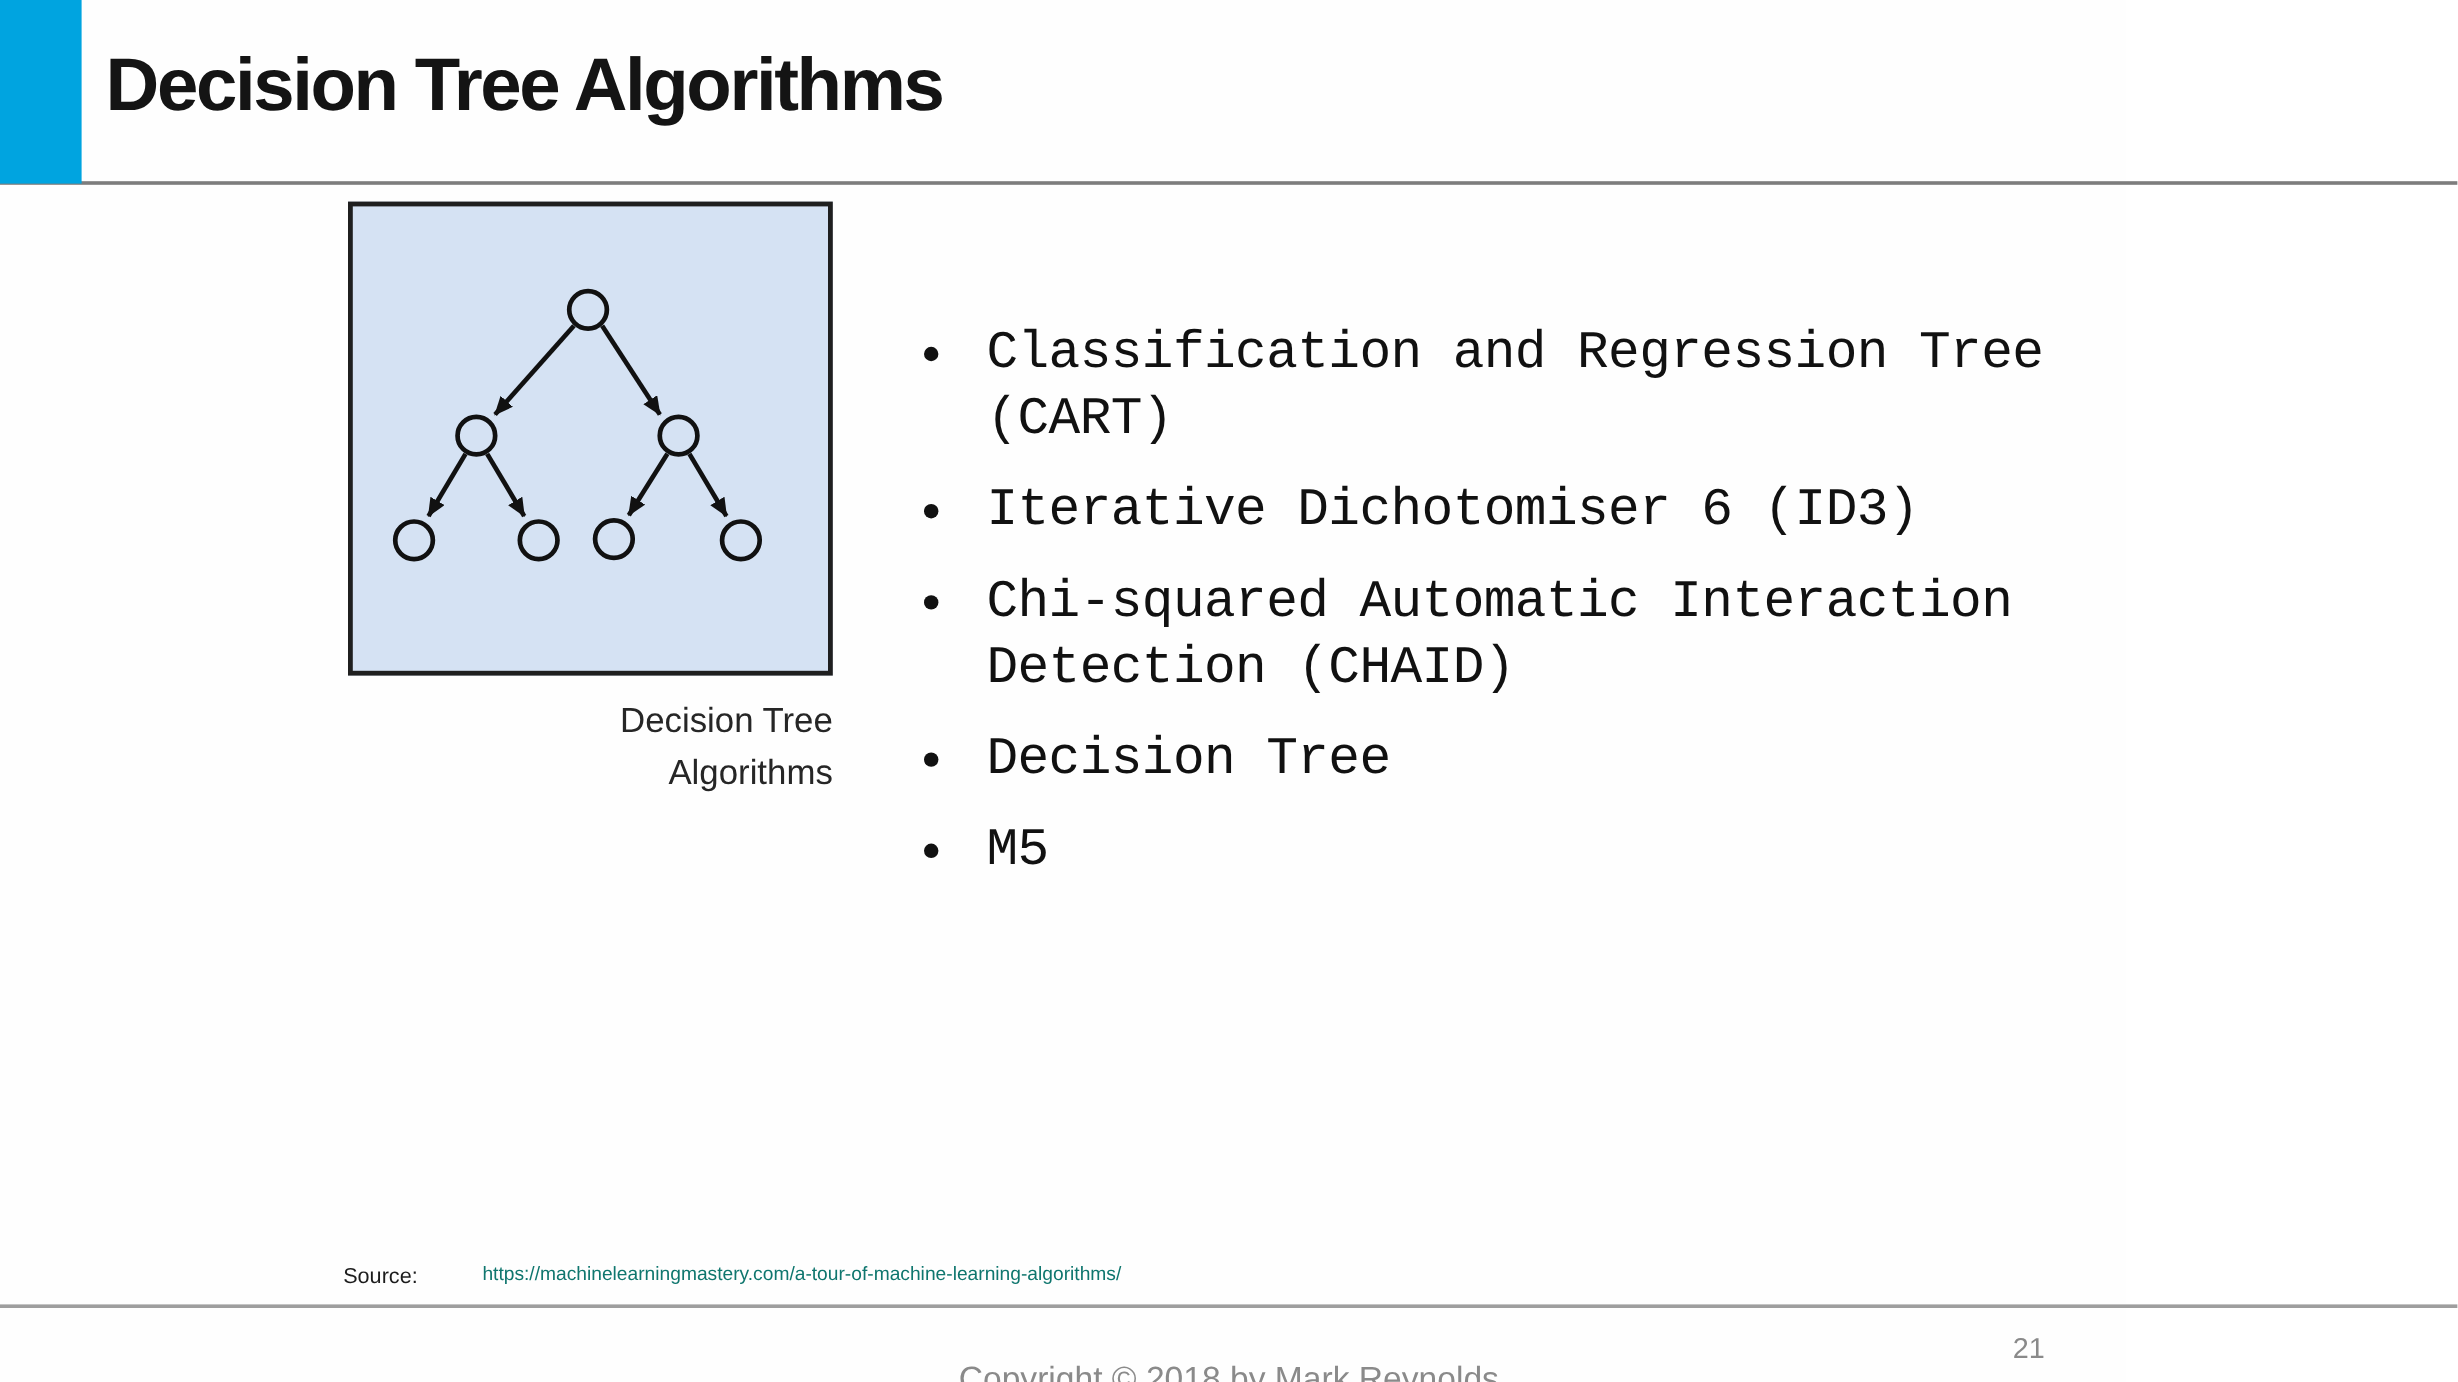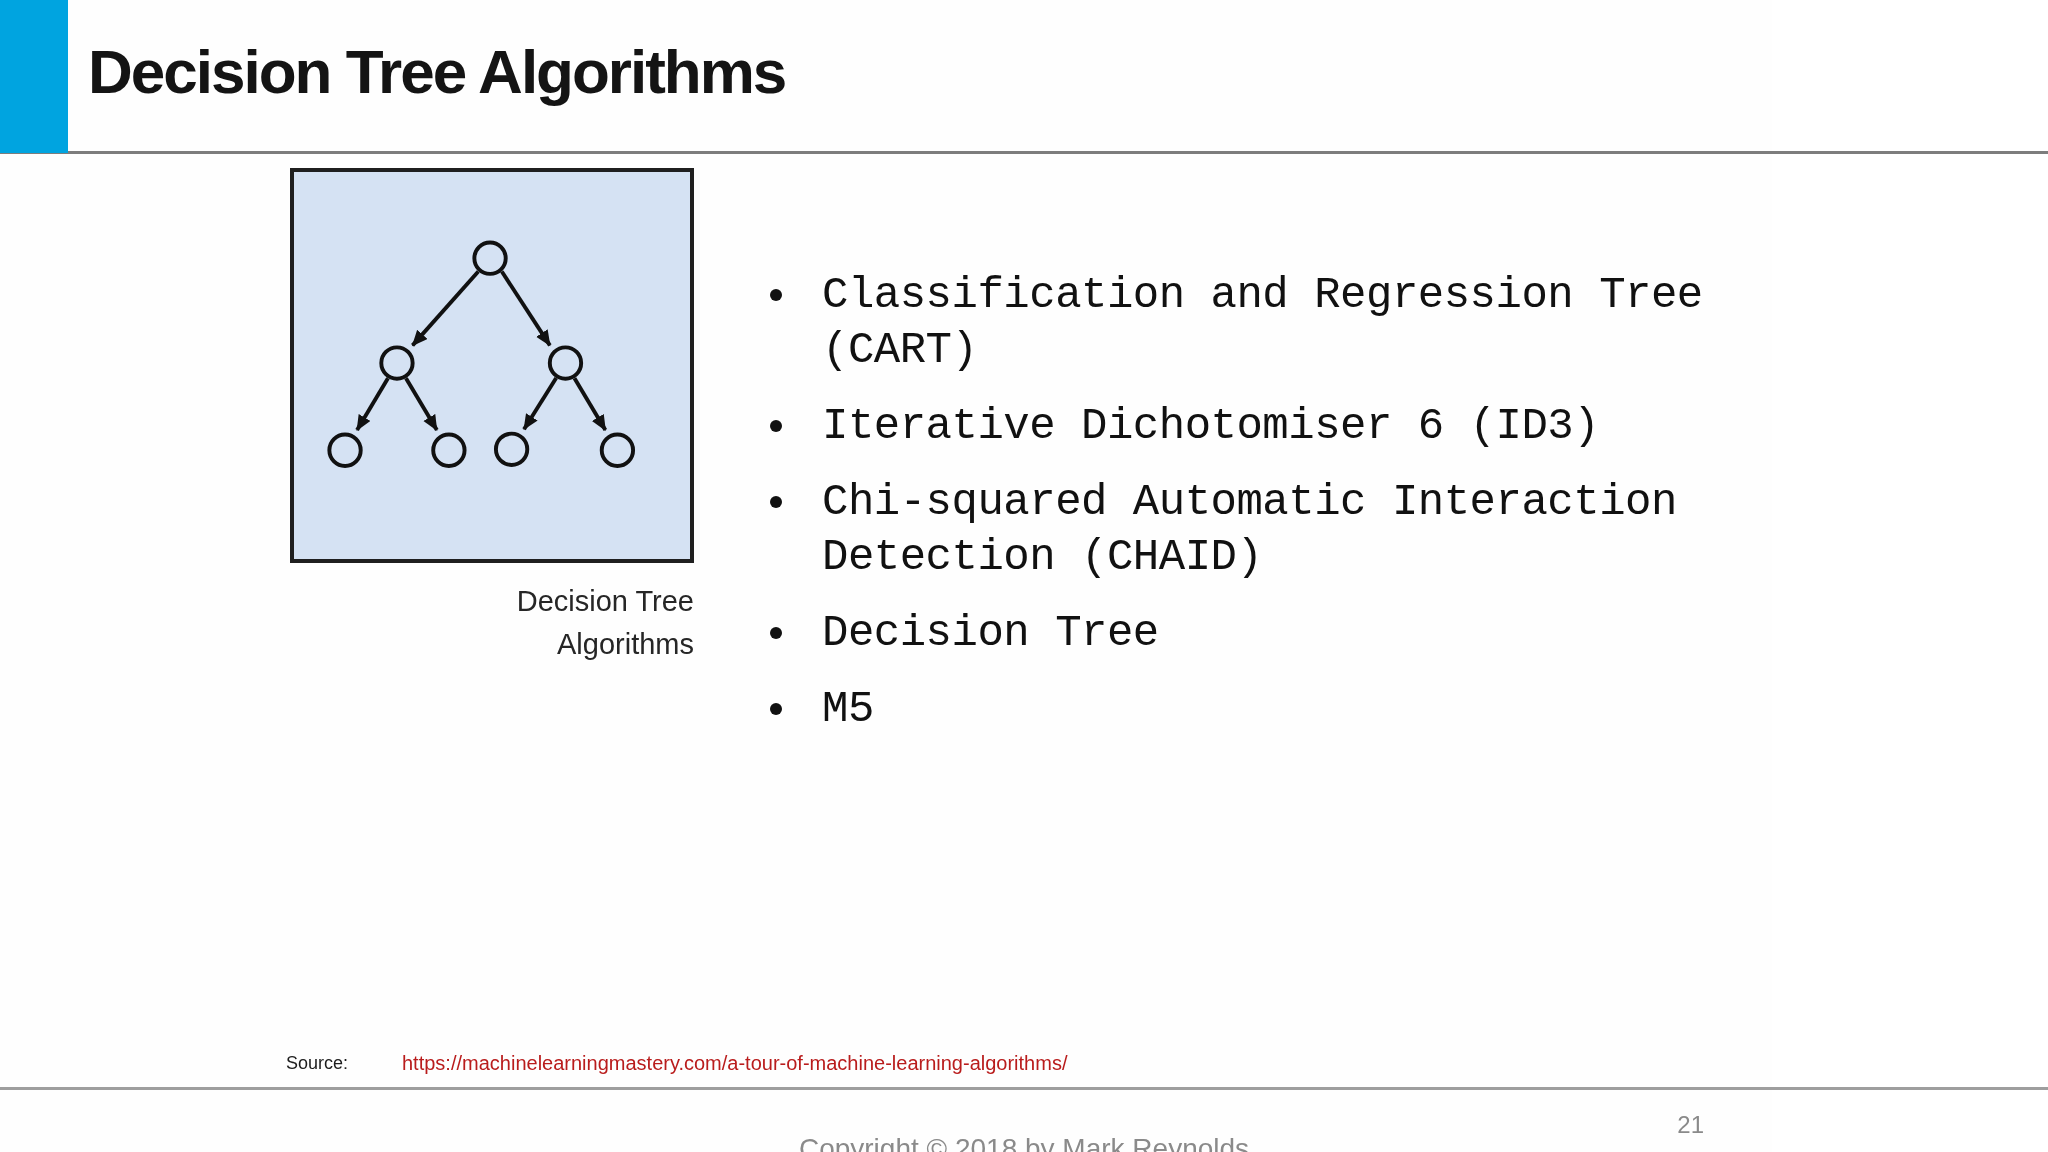--- a/index.html
+++ b/index.html
@@ -93,23 +93,23 @@
   .source-label {
     position: absolute;
     left: 286px; top: 1050px;
     font-size: 18px;
     line-height: 26px;
     color: #1c1c1c;
   }
   .source-url {
     position: absolute;
     left: 402px; top: 1050px;
-    font-size: 20px;
+    font-size: 16px;
     line-height: 26px;
-    color: #b91c1c;
+    color: #0f766e;
   }
 
   
   .footer-divider {
     position: absolute;
     left: 0; top: 1087px;
     width: 2048px; height: 3px;
     background: #9e9e9e;
   }
   .footer-text {

